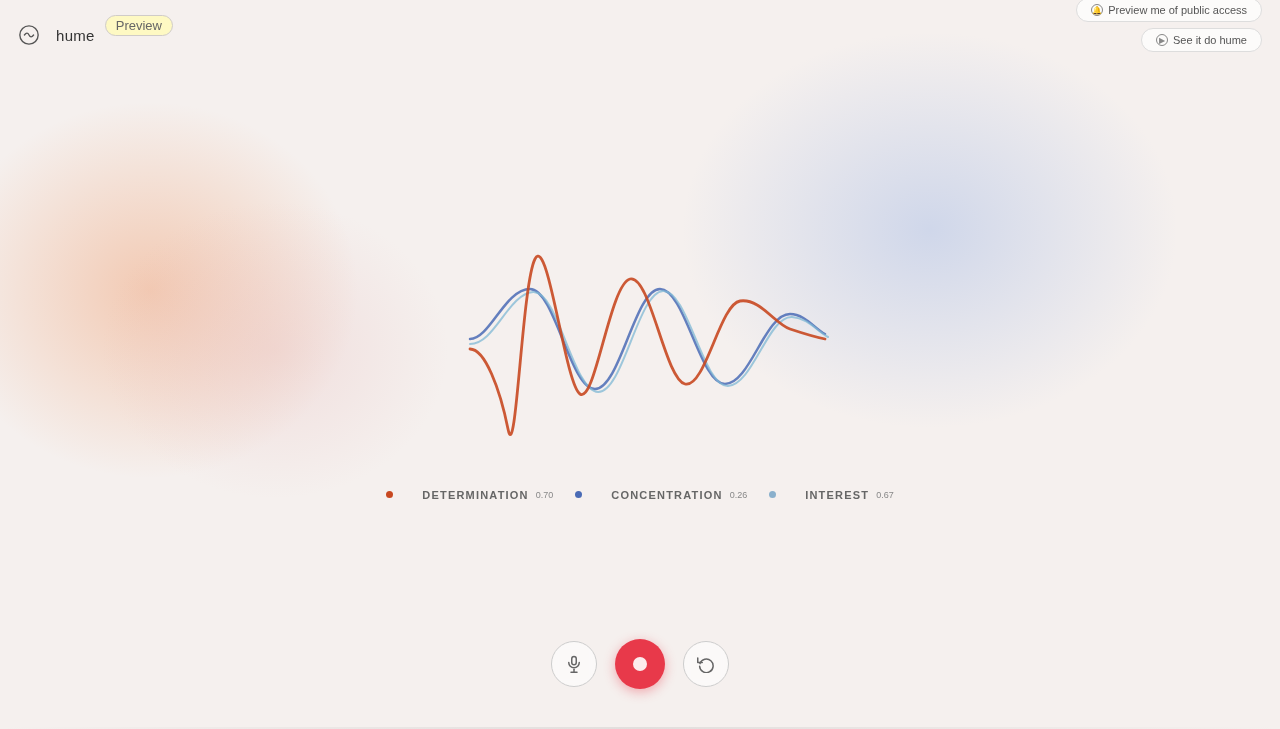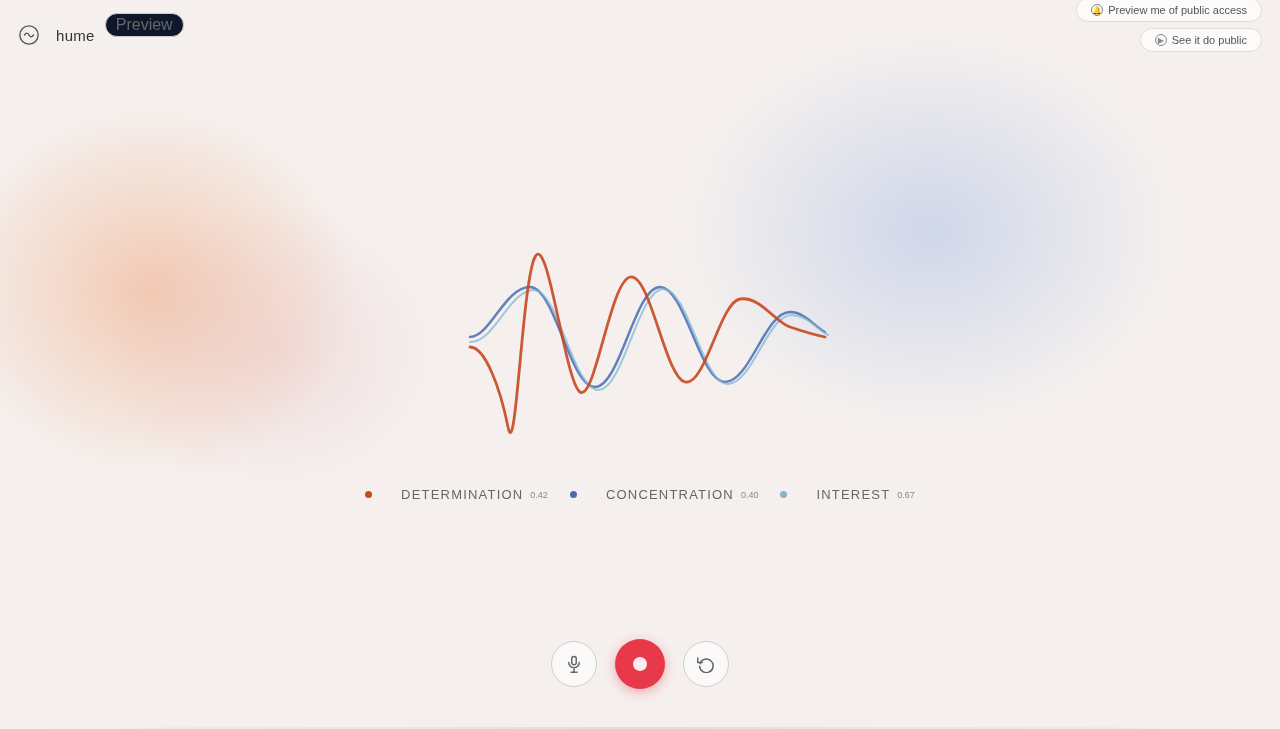--- a/index.html
+++ b/index.html
@@ -75,25 +75,25 @@
     }
 
     .logo-text {
       font-size: 15px;
       font-weight: 500;
       color: #333;
       letter-spacing: 0.3px;
     }
 
     .preview-badge {
-      background: #0f172a;
+      background: #fef9c3;
       border: 1px solid #d0ccc8;
       border-radius: 12px;
       padding: 2px 10px;
-      font-size: 16px;
+      font-size: 13px;
       color: #666;
       font-weight: 500;
     }
 
     .header-right {
       display: flex;
       flex-direction: column;
       align-items: flex-end;
       gap: 6px;
     }
@@ -165,22 +165,22 @@
     }
 
     .legend-dot {
       width: 7px;
       height: 7px;
       border-radius: 50%;
       flex-shrink: 0;
     }
 
     .legend-label {
-      font-size: 13px;
-      font-weight: 400;
+      font-size: 11px;
+      font-weight: 700;
       letter-spacing: 1.2px;
       color: #666;
       text-transform: uppercase;
       padding-left: 24px;
     }
 
     .legend-value {
       font-size: 9px;
       color: #888;
       margin-left: 2px;
@@ -264,21 +264,21 @@
     <span class="preview-badge">Preview</span>
   </div>
 
   <div class="header-right">
     <button class="header-btn">
       <span class="btn-icon-circle">🔔</span>
       <span>Preview me of public access</span>
     </button>
     <button class="header-btn">
       <span class="btn-icon-circle">▶</span>
-      <span>See it do public</span>
+      <span>See it do hume</span>
     </button>
   </div>
 </header>
 
 <div class="main-area">
   <div class="wave-container">
     <svg class="wave-svg" viewBox="0 0 380 220" xmlns="http://www.w3.org/2000/svg">
 
       <path d="M 20 110
            C 40 110, 55 60, 80 60
@@ -305,26 +305,26 @@
            C 255 160, 270 75, 290 72
            C 310 69, 325 95, 340 100
            C 355 105, 365 108, 375 110" fill="none" stroke="#c84820" stroke-width="2.8" stroke-linecap="round" opacity="0.9"></path>
     </svg>
   </div>
 
   <div class="legend">
     <div class="legend-item">
       <div class="legend-dot" style="background: #c84820;"></div>
       <span class="legend-label">DETERMINATION</span>
-      <span class="legend-value">0.42</span>
+      <span class="legend-value">0.70</span>
     </div>
     <div class="legend-item">
       <div class="legend-dot" style="background: #4a6bb5;"></div>
       <span class="legend-label">CONCENTRATION</span>
-      <span class="legend-value">0.40</span>
+      <span class="legend-value">0.26</span>
     </div>
     <div class="legend-item">
       <div class="legend-dot" style="background: #8ab0cc;"></div>
       <span class="legend-label">INTEREST</span>
       <span class="legend-value">0.67</span>
     </div>
   </div>
 </div>
 
 <div class="bottom-controls">

